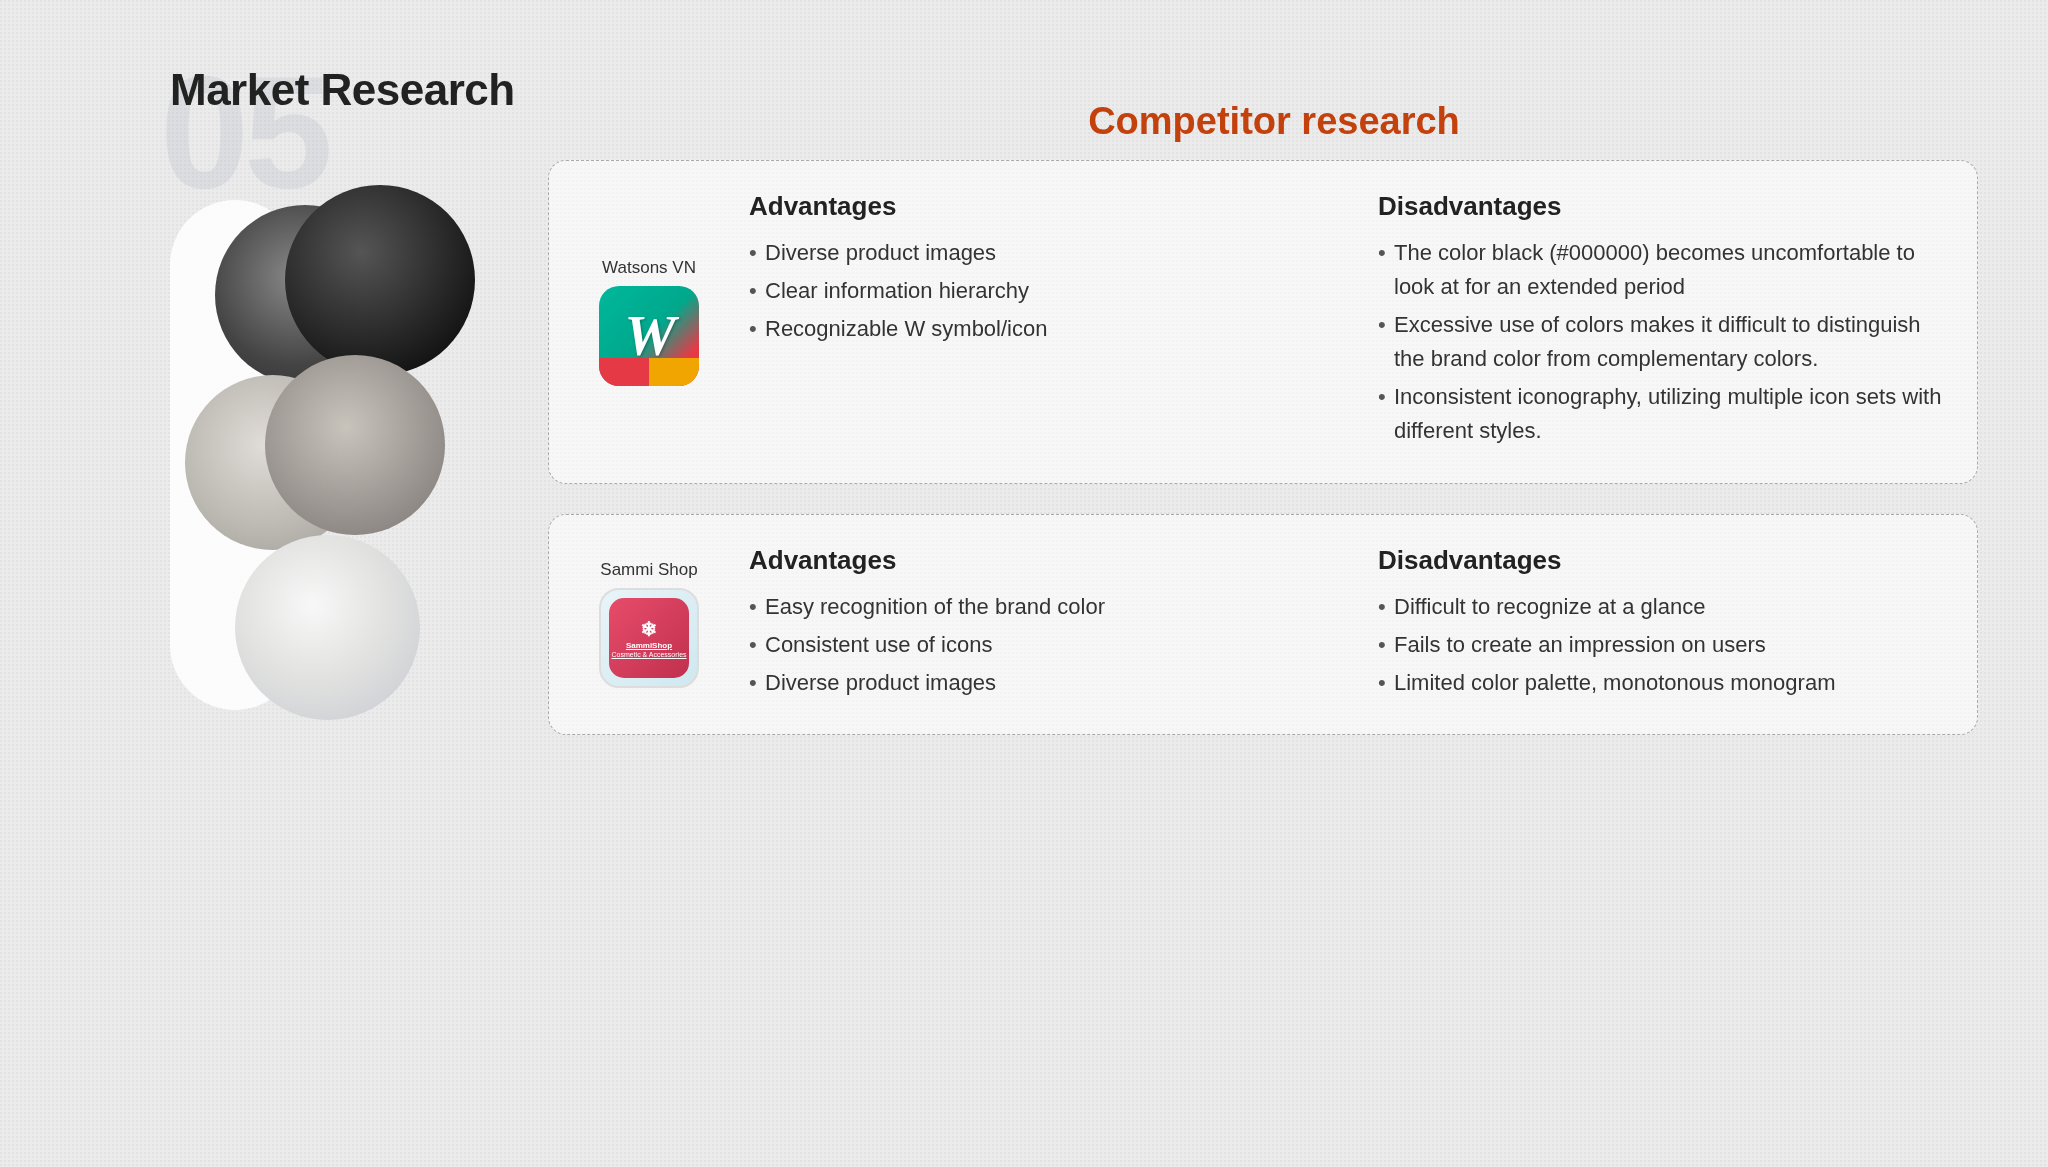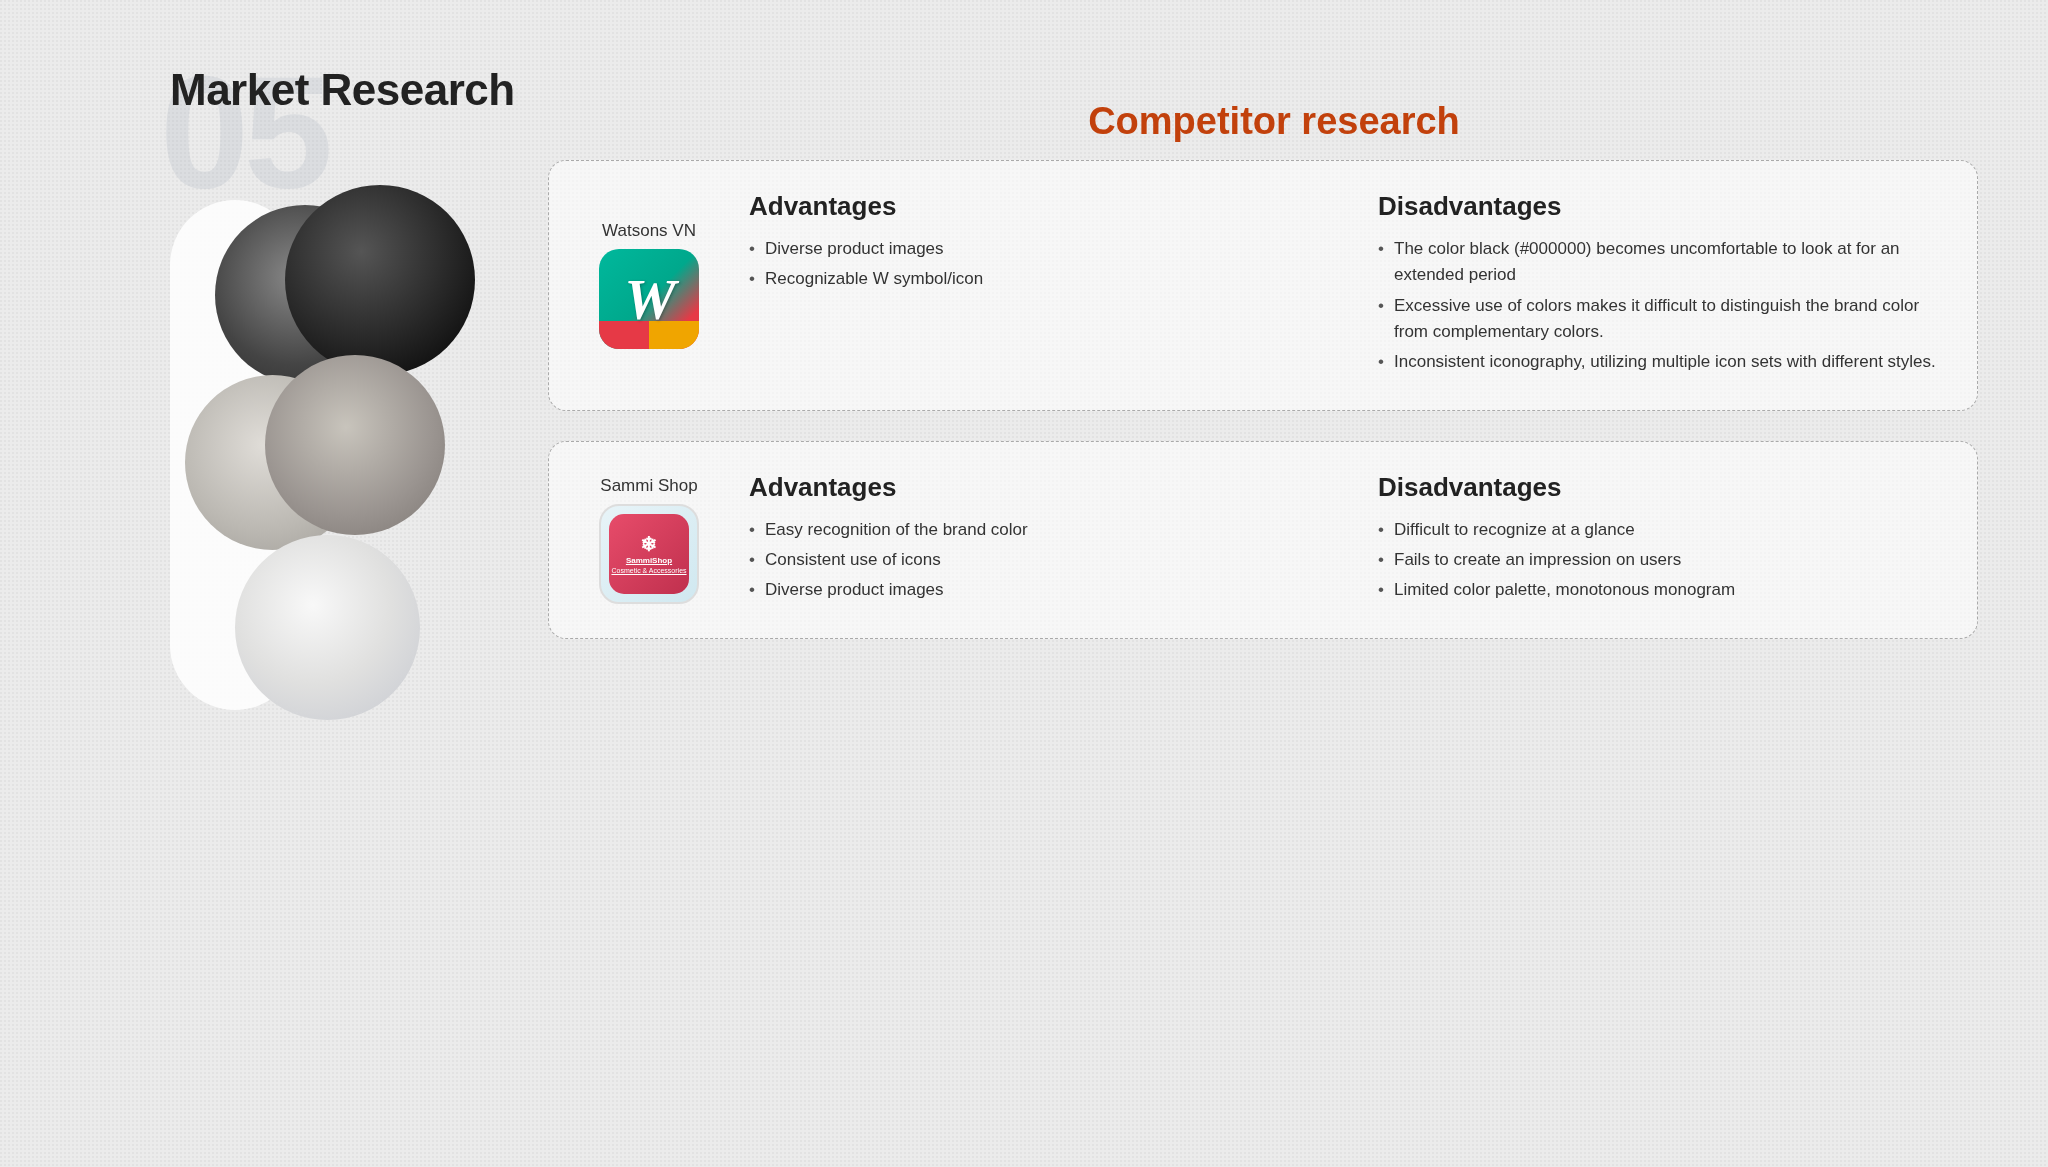--- a/index.html
+++ b/index.html
@@ -250,21 +250,21 @@
       color: #222;
       margin-bottom: 14px;
     }
 
     .bullet-list {
       list-style: none;
       padding: 0;
     }
 
     .bullet-list li {
-      font-size: 17px;
+      font-size: 22px;
       color: #333;
       line-height: 1.55;
       padding-left: 16px;
       position: relative;
       margin-bottom: 4px;
     }
 
     .bullet-list li::before {
       content: '•';
       position: absolute;
@@ -298,20 +298,21 @@
       <div class="card-logo-label">Watsons VN</div>
       <div class="logo-icon watsons-logo">
         <span class="watsons-w">W</span>
       </div>
     </div>
     <div class="content-columns">
       <div class="col">
         <div class="col-title">Advantages</div>
         <ul class="bullet-list">
           <li>Diverse product images</li>
+          <li>Clear information hierarchy</li>
           <li>Recognizable W symbol/icon</li>
         </ul>
       </div>
       <div class="col">
         <div class="col-title">Disadvantages</div>
         <ul class="bullet-list">
           <li>The color black (#000000) becomes uncomfortable to look at for an extended period</li>
           <li>Excessive use of colors makes it difficult to distinguish the brand color from complementary colors.</li>
           <li>Inconsistent iconography, utilizing multiple icon sets with different styles.</li>
         </ul>

